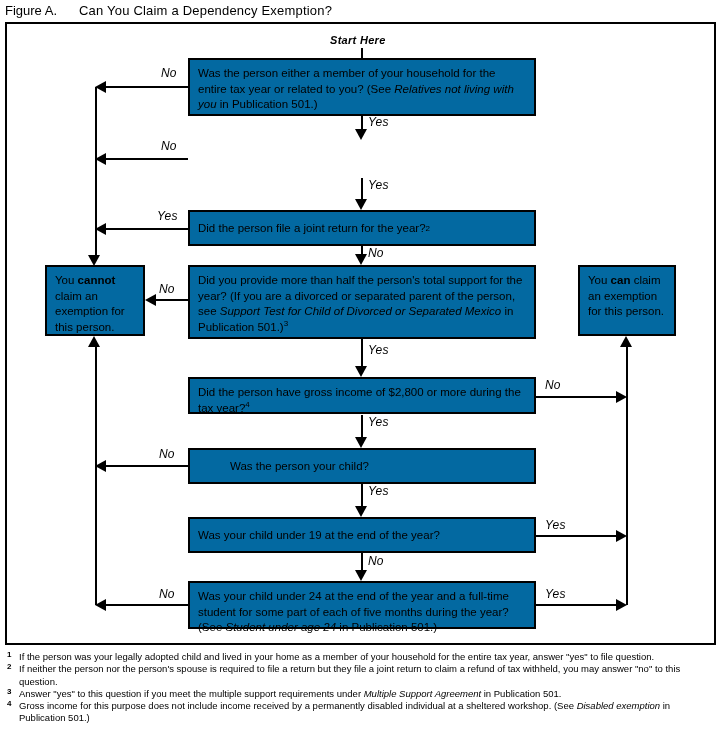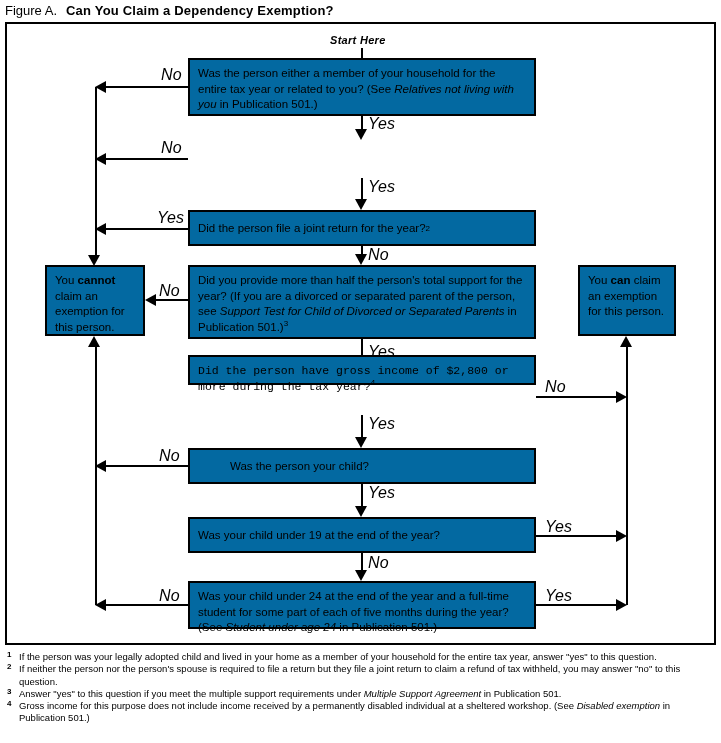--- a/index.html
+++ b/index.html
@@ -21,21 +21,21 @@
   
   #fig-title {
     position: absolute;
     left: 5px;
     top: 3px;
     font-size: 13px;
     line-height: 16px;
     white-space: nowrap;
   }
   #fig-title .fig-label { font-weight: normal; }
-  #fig-title .fig-name  { font-weight: bold; letter-spacing: 0.2px; margin-left: 9px; }
+  #fig-title .fig-name  { font-weight: normal; letter-spacing: 0.2px; margin-left: 22px; }
 
   
   #chart-frame {
     position: absolute;
     left: 5px;
     top: 22px;
     width: 711px;
     height: 623px;
     border: 2px solid #000;
     box-sizing: border-box;
@@ -69,21 +69,21 @@
   }
   .box i { font-style: italic; }
   .box b { font-weight: bold; }
   sup { font-size: 8px; vertical-align: super; line-height: 0; }
 
   
   #q1 { left: 188px; top: 58px;  width: 348px; height: 58px; }
   #q2 { left: 188px; top: 140px; width: 348px; height: 38px; }
   #q3 { left: 188px; top: 210px; width: 348px; height: 36px; }
   #q4 { left: 188px; top: 265px; width: 348px; height: 74px; }
-  #q5 { left: 188px; top: 355px; width: 348px; height: 30px; font-family: Liberation Mono, monospace; }
+  #q5 { left: 188px; top: 377px; width: 348px; height: 37px; }
   #q6 { left: 188px; top: 448px; width: 348px; height: 36px; padding-left: 40px; }
   #q7 { left: 188px; top: 517px; width: 348px; height: 36px; }
   #q8 { left: 188px; top: 581px; width: 348px; height: 48px; }
 
   
   #cannot-box { left: 45px;  top: 265px; width: 100px; height: 71px; }
   #can-box    { left: 578px; top: 265px; width: 98px;  height: 71px; }
 
   
   .hline, .vline {
@@ -115,21 +115,21 @@
   }
   .arrow-right {
     border-top: 6px solid transparent;
     border-bottom: 6px solid transparent;
     border-left: 11px solid #000;
   }
 
   
   .edge-label {
     position: absolute;
-    font-size: 16px;
+    font-size: 12px;
     font-style: italic;
     white-space: nowrap;
     letter-spacing: 0.2px;
   }
 
   
   #footnotes {
     position: absolute;
     left: 5px;
     top: 651px;
@@ -234,33 +234,33 @@
   <div class="hline" style="left:536px; top:535px; width:85px;"></div>
   <div class="arrow arrow-right" style="left:616px; top:530px;"></div>
   <div class="edge-label" style="left:545px; top:518px;">Yes</div>
 
   <div class="hline" style="left:536px; top:604px; width:85px;"></div>
   <div class="arrow arrow-right" style="left:616px; top:599px;"></div>
   <div class="edge-label" style="left:545px; top:587px;">Yes</div>
 
   <div class="box" id="q1">Was the person either a member of your household for the entire tax year or related to you? (See <i>Relatives not living with you</i> in Publication 501.)</div>
   <div class="box vcenter" id="q3">Did the person file a joint return for the year?<sup>2</sup></div>
-  <div class="box" id="q4">Did you provide more than half the person's total support for the year? (If you are a divorced or separated parent of the person, see <i>Support Test for Child of Divorced or Separated Parents</i> in Publication 501.)<sup>3</sup></div>
+  <div class="box" id="q4">Did you provide more than half the person's total support for the year? (If you are a divorced or separated parent of the person, see <i>Support Test for Child of Divorced or Separated Mexico</i> in Publication 501.)<sup>3</sup></div>
   <div class="box" id="q5">Did the person have gross income of $2,800 or more during the tax year?<sup>4</sup></div>
   <div class="box vcenter" id="q6">Was the person your child?</div>
   <div class="box vcenter" id="q7">Was your child under 19 at the end of the year?</div>
   <div class="box" id="q8">Was your child under 24 at the end of the year and a full-time student for some part of each of five months during the year? (See <i>Student under age 24</i> in Publication 501.)</div>
 
   <div class="box" id="can-box">You <b>can</b> claim an exemption for this person.</div>
   <div class="box" id="cannot-box">You <b>cannot</b> claim an exemption for this person.</div>
 
   <div id="footnotes">
     <div class="fn">
       <span class="fn-mark">1</span>
-      <span>If the person was your legally adopted child and lived in your home as a member of your household for the entire tax year, answer "yes" to this question.</span>
+      <span>If the person was your legally adopted child and lived in your home as a member of your household for the entire tax year, answer "yes" to file question.</span>
     </div>
     <div class="fn">
       <span class="fn-mark">2</span>
       <span>If neither the person nor the person's spouse is required to file a return but they file a joint return to claim a refund of tax withheld, you may answer "no" to this question.</span>
     </div>
     <div class="fn">
       <span class="fn-mark">3</span>
       <span>Answer "yes" to this question if you meet the multiple support requirements under <i>Multiple Support Agreement</i> in Publication 501.</span>
     </div>
     <div class="fn">

